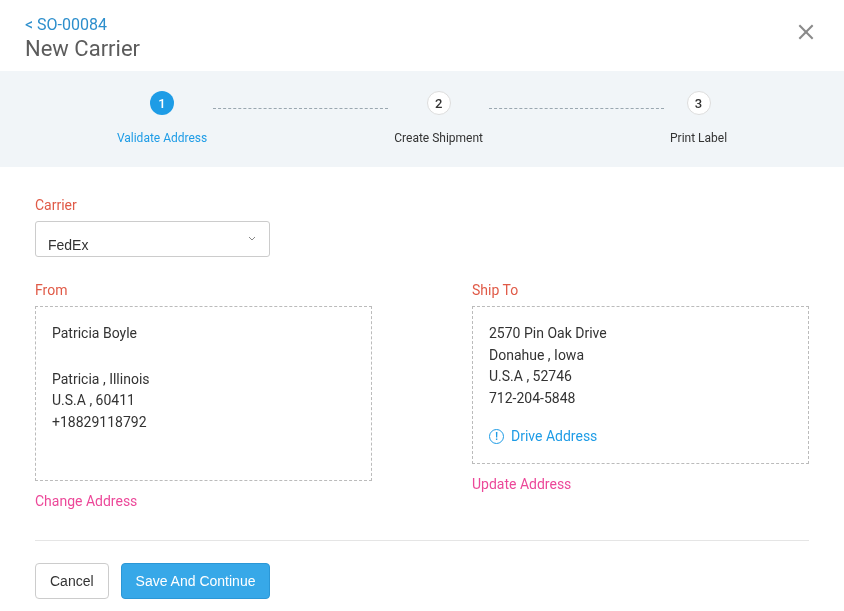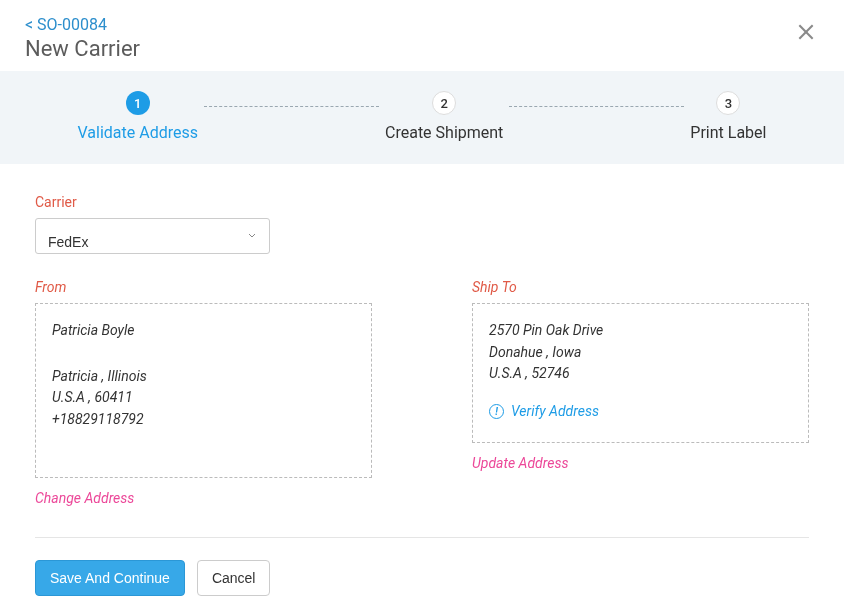--- a/index.html
+++ b/index.html
@@ -76,22 +76,22 @@
       background: #1e9ce6;
       color: #fff;
       border: none;
     }
     .step-connector {
       width: 175px;
       border-top: 1.5px dashed #9aa7b0;
       margin: 0 6px;
     }
     .step-label {
-      margin-top: 8px;
-      font-size: 16px;
+      margin-top: 16px;
+      font-size: 12px;
       color: #333;
     }
     .step.active .step-label {
       color: #1e9ce6;
     }
     .content {
       padding: 30px 35px 0 35px;
     }
     .field-label {
       color: #e05a47;
@@ -129,21 +129,20 @@
       fill: none;
     }
     .two-col {
       display: flex;
       gap: 100px;
       margin-top: 25px;
     }
     .col {
       flex: 1;
       min-width: 0;
-      font-style: italic;
     }
     .address-box {
       border: 1.5px dashed #bbb;
       padding: 16px 16px 16px 16px;
       font-size: 14px;
       color: #333;
       line-height: 1.55;
       min-height: 175px;
     }
     .addr-name {
@@ -268,29 +267,30 @@
       </div>
       <a class="link under-box">Change Address</a>
     </div>
 
     <div class="col">
       <div class="field-label">Ship To</div>
       <div class="address-box" style="min-height:140px;">
         <div>2570 Pin Oak Drive</div>
         <div>Donahue , Iowa</div>
         <div>U.S.A , 52746</div>
+        <div>712-204-5848</div>
         <div class="verify-wrap">
           <span class="icon">!</span>
-          <span class="txt">Verify Address</span>
+          <span class="txt">Drive Address</span>
         </div>
       </div>
       <a class="link under-box">Update Address</a>
     </div>
   </div>
 
   <hr class="divider">
 
   <div class="footer">
+    <button class="btn btn-secondary">Cancel</button>
     <button class="btn btn-primary">Save And Continue</button>
-    <button class="btn btn-secondary">Cancel</button>
   </div>
 
 </div>
 
 </body></html>

